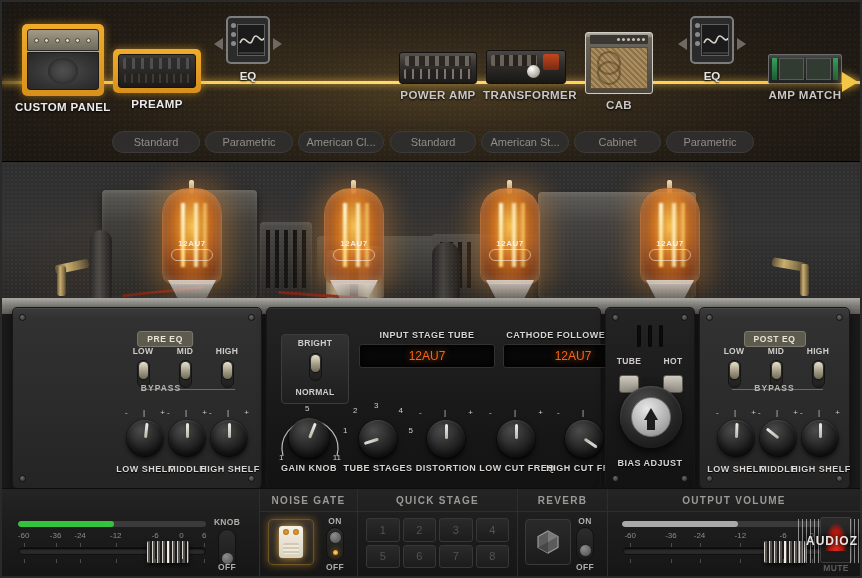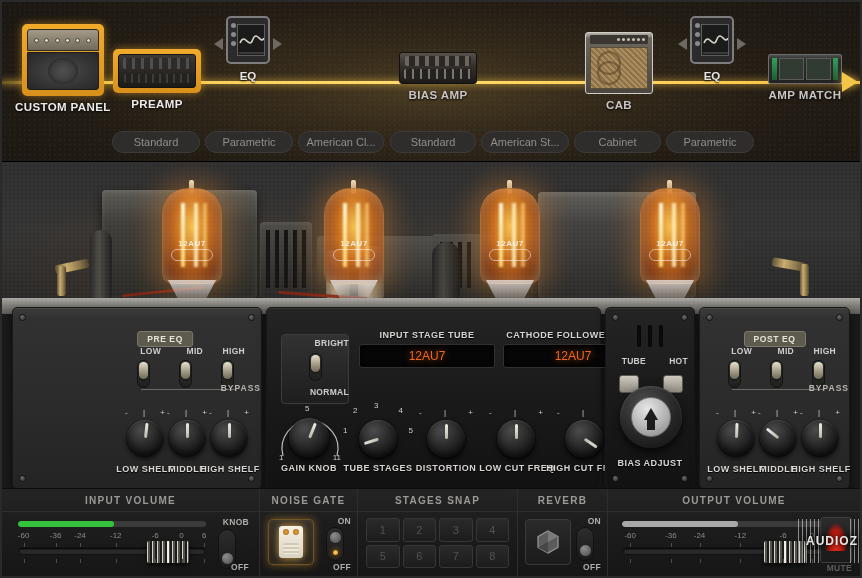--- a/index.html
+++ b/index.html
@@ -259,21 +259,21 @@
     border:1px solid #181818; border-radius:5px; position:relative;
     box-shadow: inset 0 1px 0 rgba(255,255,255,.07), 0 4px 8px rgba(0,0,0,.55);
   }
   .pbox.dark{ background:linear-gradient(180deg,#242424 0%,#1a1a1a 50%,#121212 100%); }
   .screw{position:absolute;width:7px;height:7px;border-radius:50%;
     background:radial-gradient(circle at 35% 30%,#6a6a6a,#303030);
     border:1px solid #151515;}
 
   .lbl{font-size:9px;font-weight:bold;color:#d8d5d2;letter-spacing:.5px;text-align:center;
     text-shadow:0 1px 1px #000;}
-  .lbl-sm{font-size:8.5px;font-weight:bold;color:#cfcccb;letter-spacing:.3px;text-align:right;}
+  .lbl-sm{font-size:8.5px;font-weight:bold;color:#cfcccb;letter-spacing:.3px;text-align:center;}
 
   
   .preset-screen{
     position:absolute;left:28px;top:18px;width:72px;height:140px;border-radius:5px;
     background:#0a0a0a;border:2px solid #3a3a3a;
     box-shadow: inset 0 0 14px #000;
   }
   .preset-screen .ptitle{
     position:absolute;top:8px;left:0;right:0;text-align:center;
     font-size:10px;font-weight:bold;color:#b4b0ab;letter-spacing:1px;}
@@ -493,23 +493,32 @@
         <div class="eq-arrow r"></div>
       </div>
       <div class="eq-label">EQ</div>
     </div>
 
 
     <div class="node" style="left:394px; top:50px; width:84px;">
       <div class="node-thumb" style="width:78px;">
         <div class="g-amp2"></div>
       </div>
-      <div class="node-label dim">BIAS AMP</div>
-    </div>
-
+      <div class="node-label dim">POWER AMP</div>
+    </div>
+
+    <div class="node" style="left:481px; top:48px; width:86px;">
+      <div class="node-thumb" style="width:80px;">
+        <div class="g-xfmr">
+          <div class="red"></div>
+            <div class="bulb"></div>
+        </div>
+      </div>
+      <div class="node-label dim">TRANSFORMER</div>
+    </div>
 
     <div class="node" style="left:582px; top:30px; width:70px;">
       <div class="node-thumb" style="width:68px;">
         <div class="g-cab">
           <div class="hdr">
               <i></i>
               <i></i>
               <i></i>
               <i></i>
               <i></i>
@@ -895,21 +904,20 @@
 
       <div class="lbl" style="position:absolute;left:6px;top:156px;width:60px;">LOW SHELF</div>
       <div class="lbl" style="position:absolute;left:52px;top:156px;width:52px;">MIDDLE</div>
       <div class="lbl" style="position:absolute;left:90px;top:156px;width:62px;">HIGH SHELF</div>
     </div>
   </div>
 
   <div class="bottom">
 
     <div class="bsec" style="width:258px;">
-      <div class="bhead">INPUT VOLUME</div>
 
       <div style="position:absolute;left:16px;top:32px;width:188px;">
         <div class="meter">
             <div class="fill" id="in-fill" style="width: 51%; background: linear-gradient(90deg, rgb(53, 194, 60), rgb(53, 194, 60));"></div>
           </div>
       </div>
       <div class="scale" style="position:absolute;left:16px;top:42px;width:188px;">
         <span style="left:3%">-60</span>
         <span style="left:20%">-36</span>
         <span style="left:33%">-24</span>
@@ -964,21 +972,21 @@
       <div style="position:absolute;right:6px;top:38px;width:32px;">
         <div class="lockswitch" style="height:34px;">
             <div class="kn top"></div>
             <div class="led" style="bottom:5px;background:radial-gradient(circle,#ffcf6a,#e08b12);box-shadow:0 0 6px rgba(240,160,30,.9);"></div>
           </div>
       </div>
       <div class="lbl-sm" style="position:absolute;right:6px;bottom:4px;width:32px;color:#b0aeab;">OFF</div>
     </div>
 
     <div class="bsec" style="width:160px;">
-      <div class="bhead">STAGES SNAP</div>
+      <div class="bhead">QUICK STAGE</div>
       <div class="qs-grid" style="position:absolute;left:8px;top:29px;right:8px;height:50px;">
         <div class="qs-btn">1</div>
         <div class="qs-btn">2</div>
         <div class="qs-btn">3</div>
         <div class="qs-btn">4</div>
         <div class="qs-btn">5</div>
         <div class="qs-btn">6</div>
         <div class="qs-btn">7</div>
         <div class="qs-btn">8</div>
       </div>

